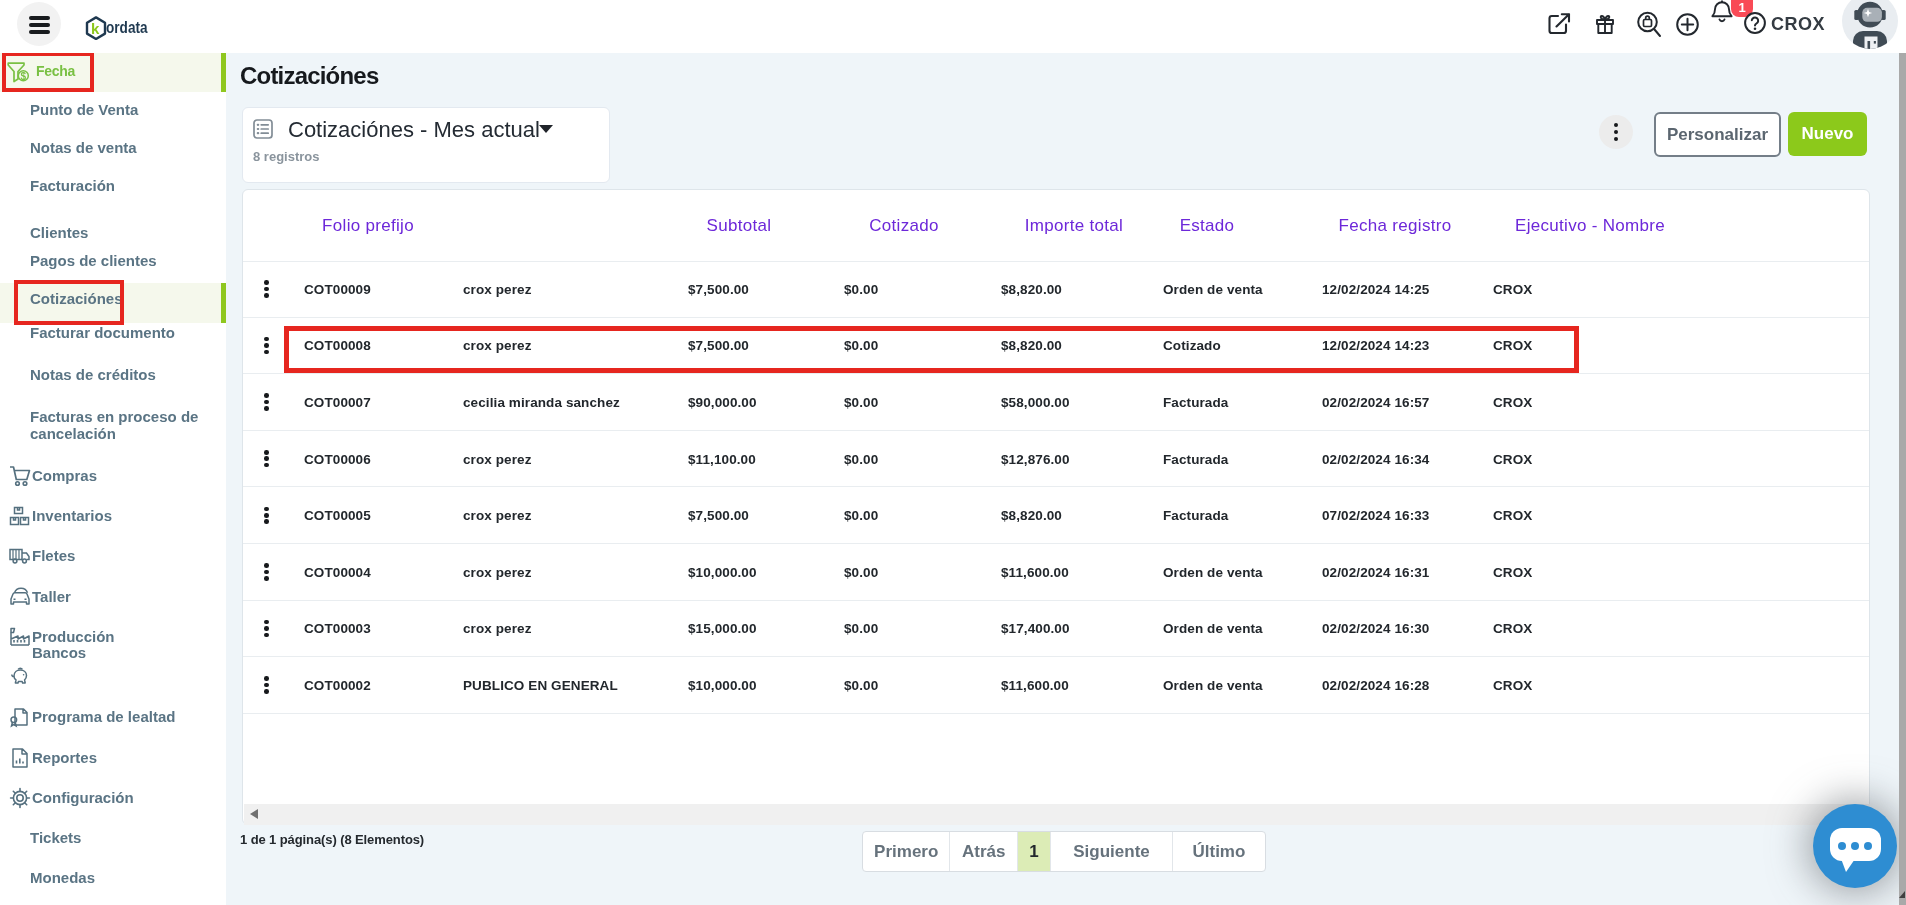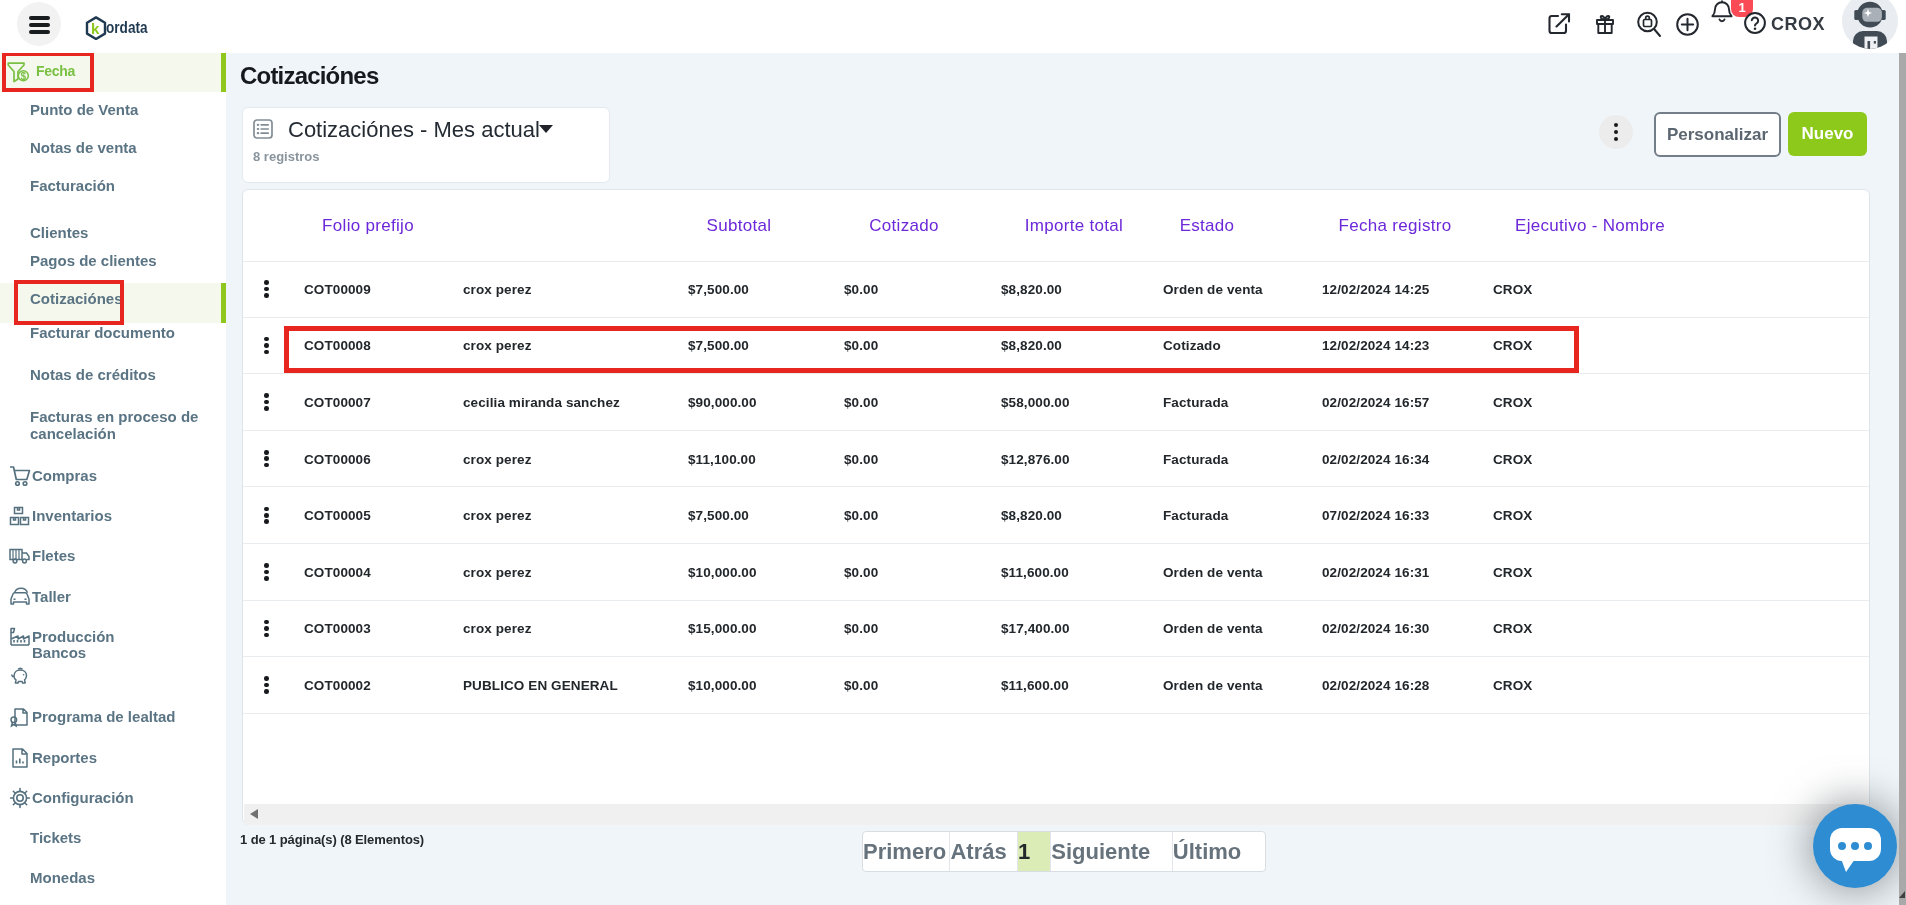--- a/index.html
+++ b/index.html
@@ -44,21 +44,21 @@
 .dots{position:absolute;left:21px;top:50%;margin-top:-8.6px}
 .dots,.dots::before,.dots::after{width:4.6px;height:4.6px;border-radius:50%;background:#17191c}
 .dots::before,.dots::after{content:"";position:absolute;left:0}
 .dots::before{top:6.4px}
 .dots::after{top:12.8px}
 .hscroll{position:absolute;left:1px;top:614px;width:1626px;height:21px;background:#f0f0f0}
 .hscroll .tri{position:absolute;left:6px;top:5px;width:0;height:0;border-top:5.5px solid transparent;border-bottom:5.5px solid transparent;border-right:8px solid #707070}
 
 .pglabel{position:absolute;left:240px;top:832px;font-size:13px;letter-spacing:-0.1px;font-weight:700;color:#24292e}
 .pager{position:absolute;left:862px;top:831px;width:404px;height:41px;background:#fff;border:1px solid #d8dde2;border-radius:4px;display:flex}
-.pager div{border-right:1px solid #e2e6ea;font-size:22px;font-weight:700;color:#66727c;line-height:39px}
+.pager div{border-right:1px solid #e2e6ea;font-size:17px;font-weight:700;color:#66727c;text-align:center;line-height:39px}
 .pager div:last-child{border-right:none}
 .pg1{width:92px}.pg2{width:71px}.pg3{width:35px;background:#dcecb6;color:#23282d !important}.pg4{width:128px}.pg5{width:97px}
 
 .red{position:absolute;border:4px solid #e6261f}
 
 .chat{position:absolute;left:1813px;top:804px;width:84px;height:84px;border-radius:50%;background:#2e8dd2;box-shadow:0 0 38px 6px rgba(90,95,100,0.55)}
 
 .vscroll{position:absolute;left:1899px;top:53px;width:7px;height:852px;background:#a9a9a9}
 </style></head><body>
 <div id="app">

